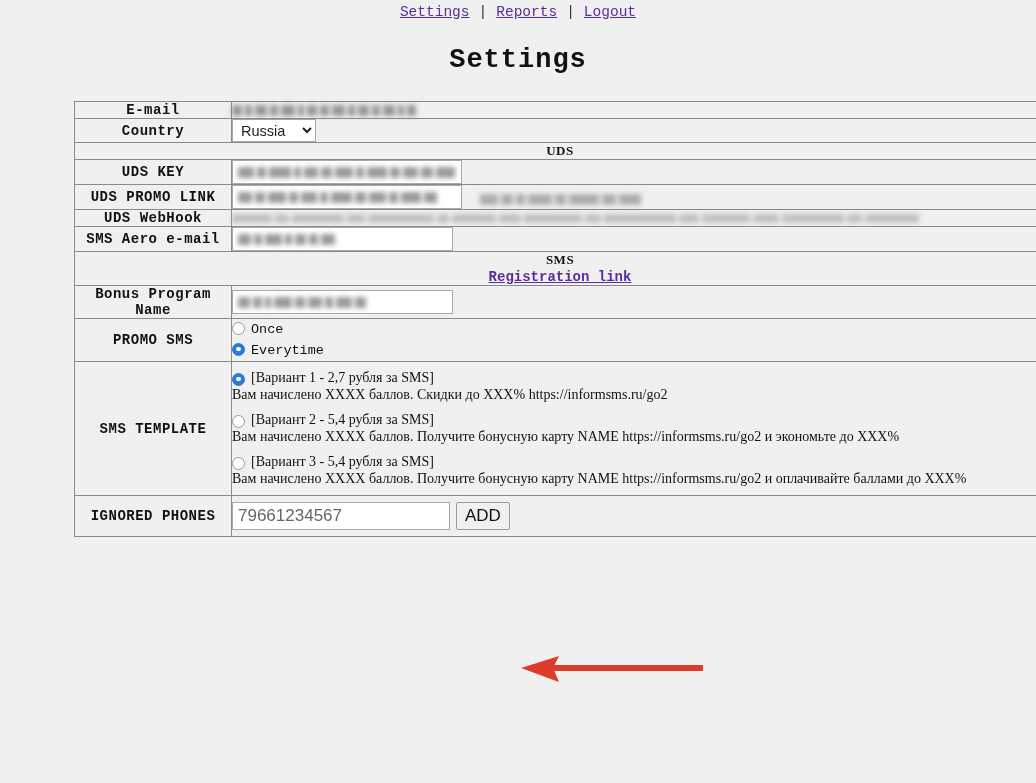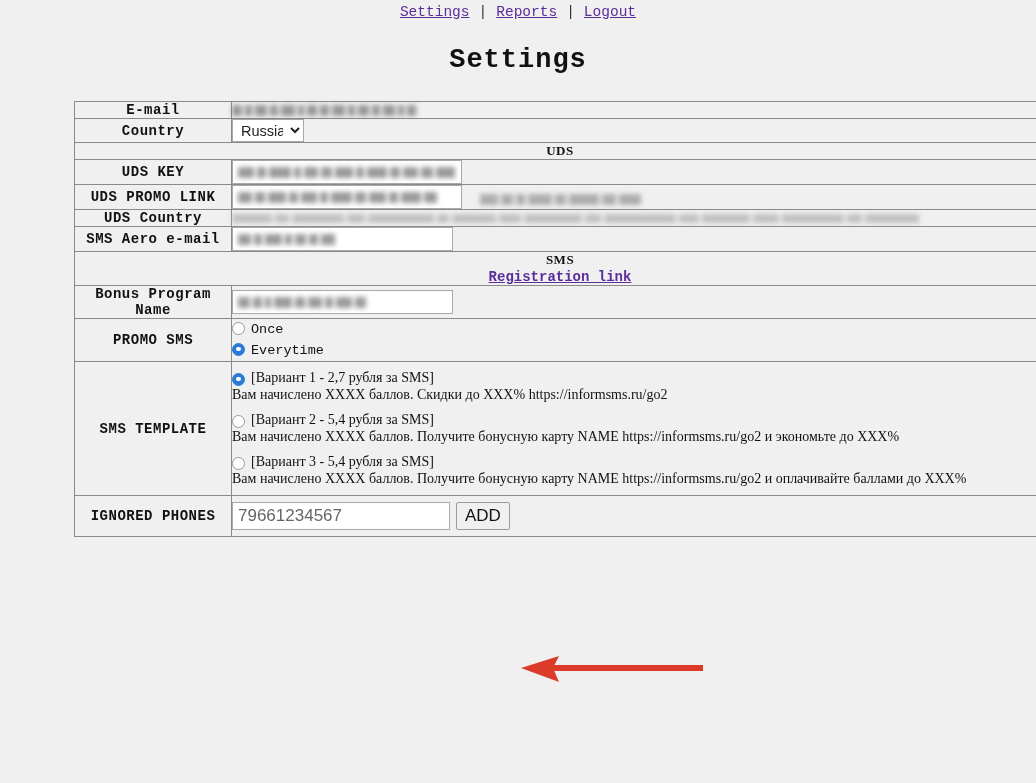--- a/index.html
+++ b/index.html
@@ -138,21 +138,21 @@
     pointer-events: none;
   }
 
   select.country {
     font-family: "Liberation Sans", sans-serif;
     font-size: 14.5px;
     padding: 2px 4px;
     border: 1px solid #a9a9a9;
     background: #fff;
     height: 23px;
-    width: 72px;
+    width: 84px;
     color: #222;
   }
 
   
   .radio-line {
     display: flex;
     align-items: flex-start;
     font-family: "Liberation Mono", monospace;
     font-size: 13.5px;
     color: #111;
@@ -315,21 +315,21 @@
           <span style="width:14px"></span><span style="width:10px"></span><span style="width:18px"></span><span style="width:9px"></span><span style="width:16px"></span><span style="width:8px"></span><span style="width:21px"></span><span style="width:11px"></span><span style="width:17px"></span><span style="width:9px"></span><span style="width:20px"></span><span style="width:13px"></span>
         </span>
       </span>
       <span class="redact light" style="margin-left:10px">
         <span style="width:18px"></span><span style="width:12px"></span><span style="width:9px"></span><span style="width:24px"></span><span style="width:11px"></span><span style="width:30px"></span><span style="width:14px"></span><span style="width:22px"></span>
       </span>
     </td>
   </tr>
 
   <tr>
-    <td class="label">UDS Country</td>
+    <td class="label">UDS WebHook</td>
     <td class="value">
       <span class="redact faint">
         <span style="width:40px"></span><span style="width:14px"></span><span style="width:52px"></span><span style="width:18px"></span><span style="width:66px"></span><span style="width:12px"></span><span style="width:44px"></span><span style="width:22px"></span><span style="width:58px"></span><span style="width:16px"></span><span style="width:72px"></span><span style="width:20px"></span><span style="width:48px"></span><span style="width:26px"></span><span style="width:62px"></span><span style="width:15px"></span><span style="width:54px"></span>
       </span>
     </td>
   </tr>
 
   <tr>
     <td class="label">SMS Aero e-mail</td>
     <td class="value">

